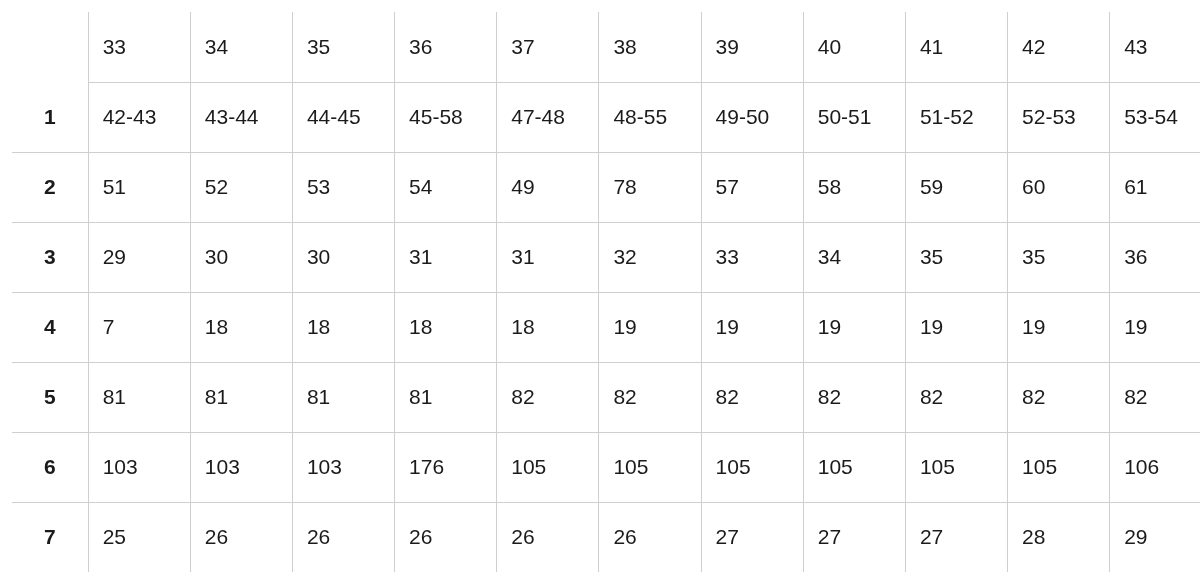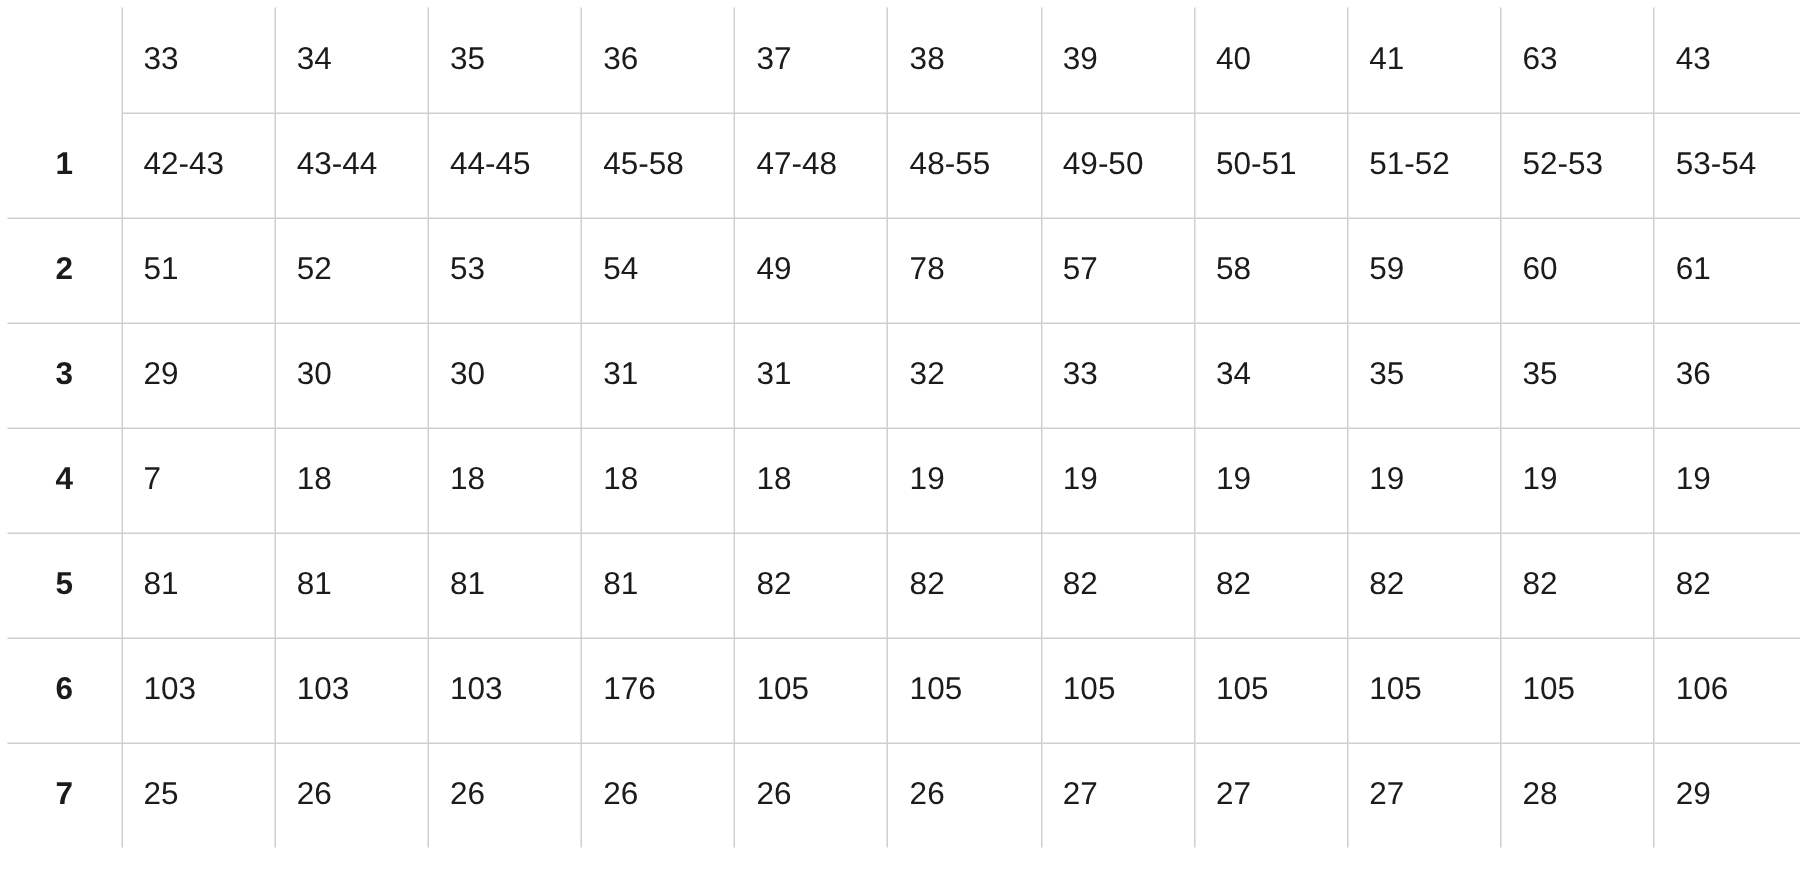--- a/index.html
+++ b/index.html
@@ -11,21 +11,21 @@
     overflow: hidden;
   }
   body {
     font-family: "Liberation Sans", sans-serif;
     color: #1b1b1b;
   }
   .table-wrap {
     width: 1200px;
     height: 588px;
     box-sizing: border-box;
-    padding: 5px;
+    padding: 12px;
   }
   table.data-table {
     border-collapse: collapse;
     width: 1200px;
     table-layout: fixed;
   }
   table.data-table col.rowhead-col { width: 76px; }
   table.data-table col.data-col { width: 102px; }
   table.data-table td,
   table.data-table th {
@@ -85,21 +85,21 @@
         <th class="corner-cell"></th>
         <th class="col-head">33</th>
         <th class="col-head">34</th>
         <th class="col-head">35</th>
         <th class="col-head">36</th>
         <th class="col-head">37</th>
         <th class="col-head">38</th>
         <th class="col-head">39</th>
         <th class="col-head">40</th>
         <th class="col-head">41</th>
-        <th class="col-head">63</th>
+        <th class="col-head">42</th>
         <th class="col-head">43</th>
       </tr>
     </thead>
     <tbody>
       <tr>
         <th class="row-head">1</th>
         <td>42-43</td>
         <td>43-44</td>
         <td>44-45</td>
         <td>45-58</td>

